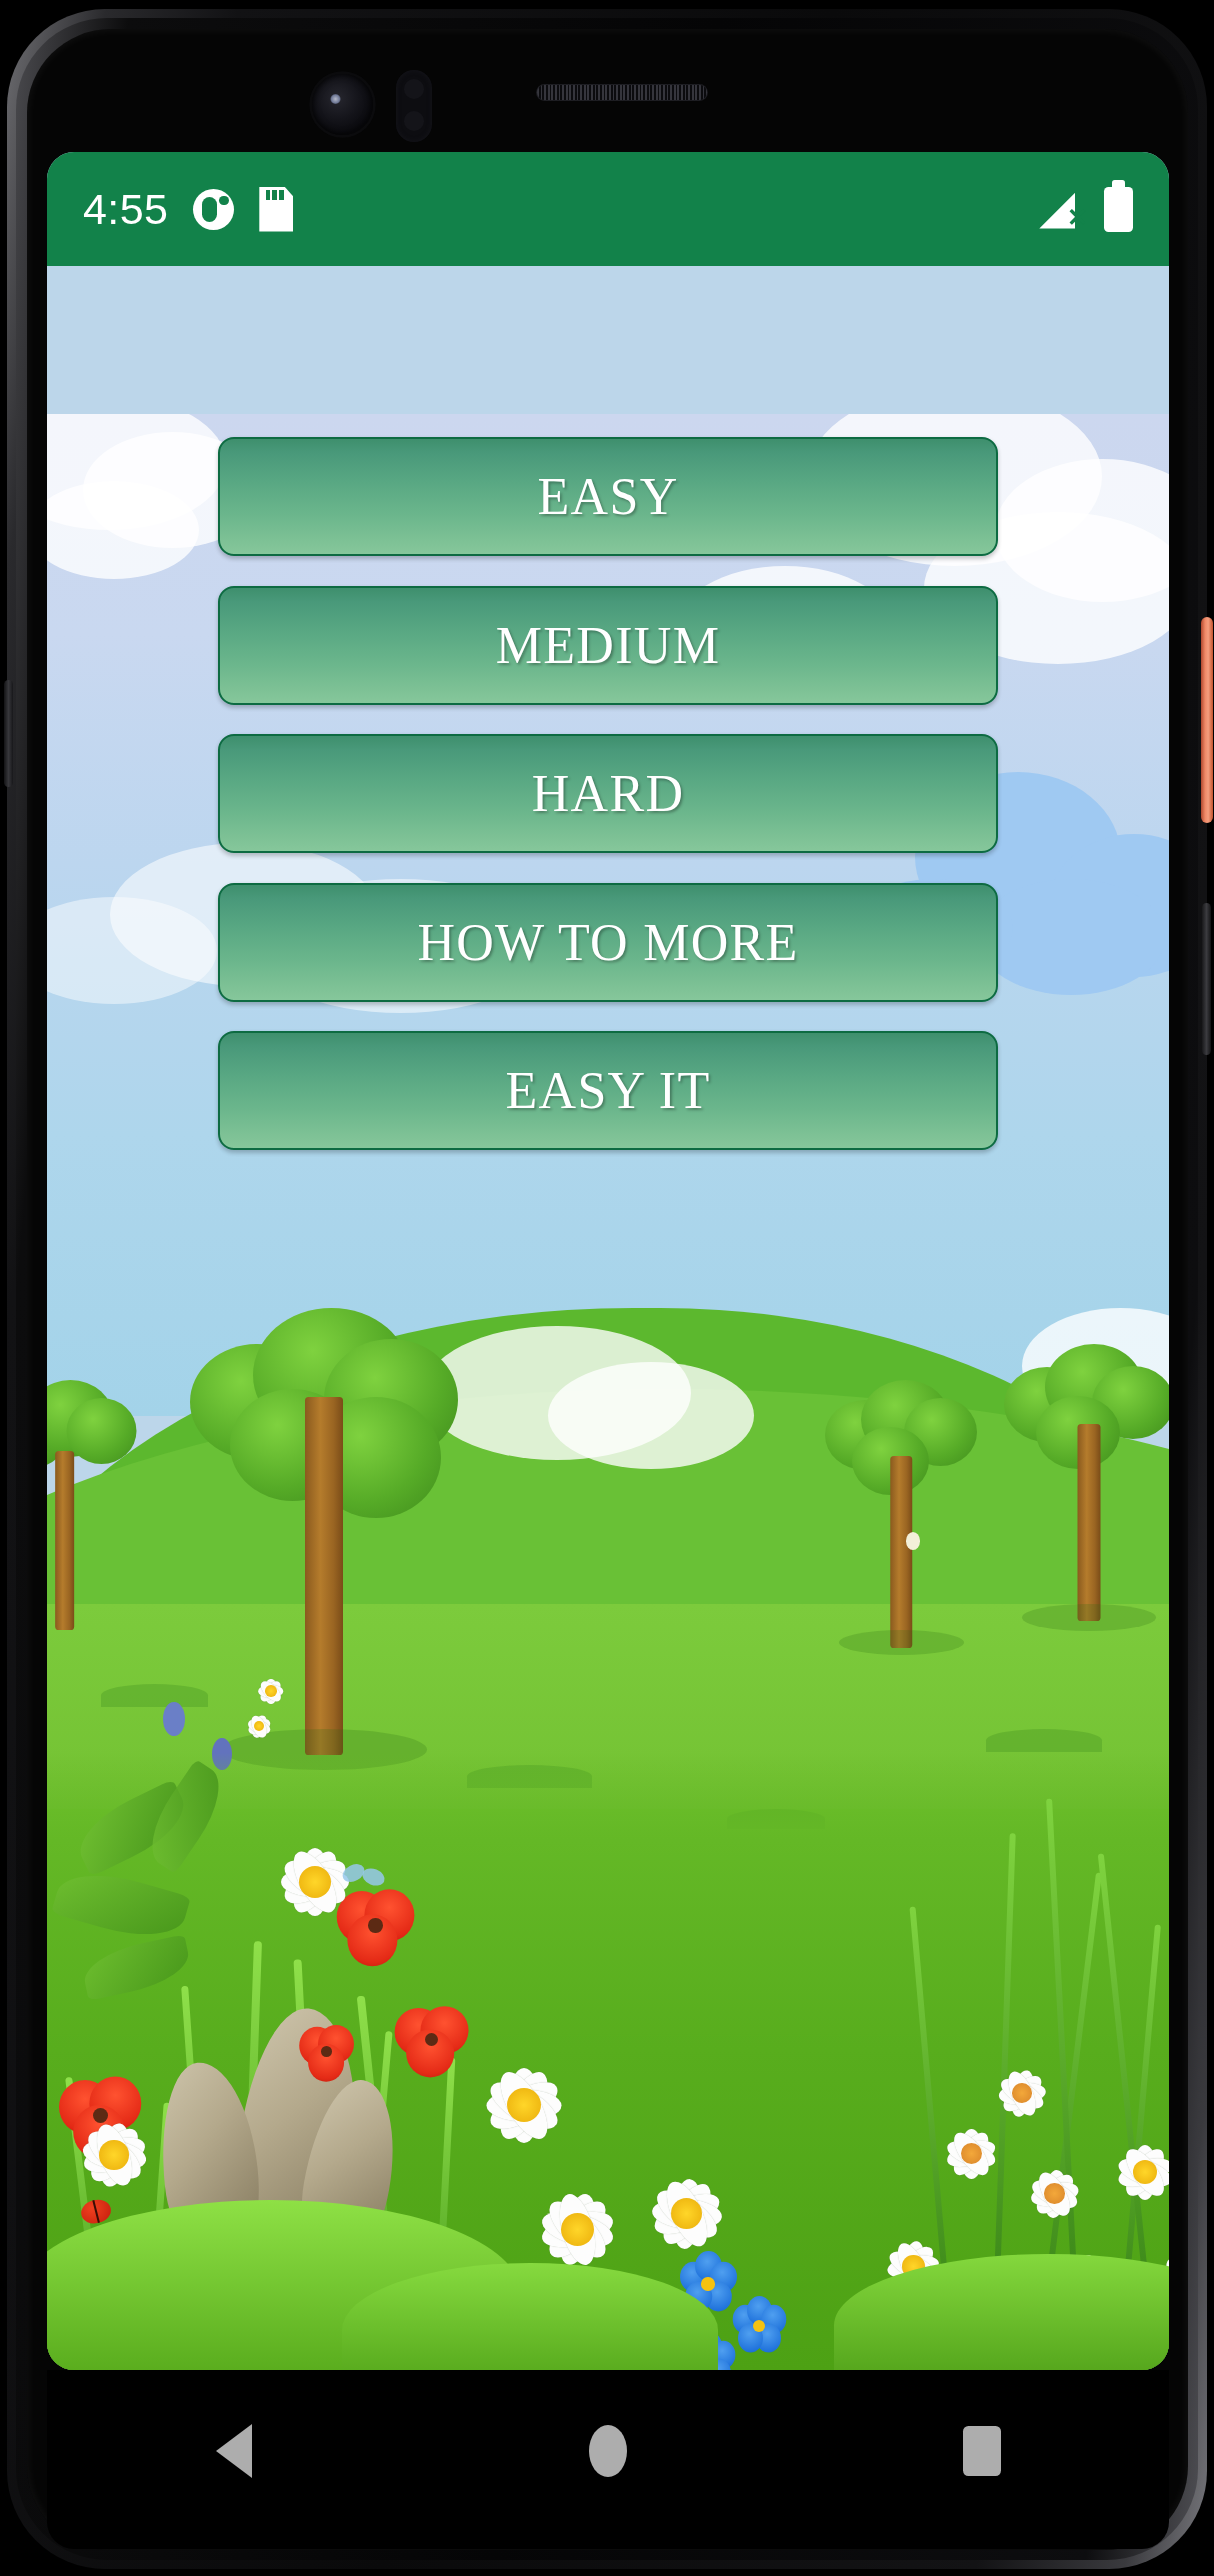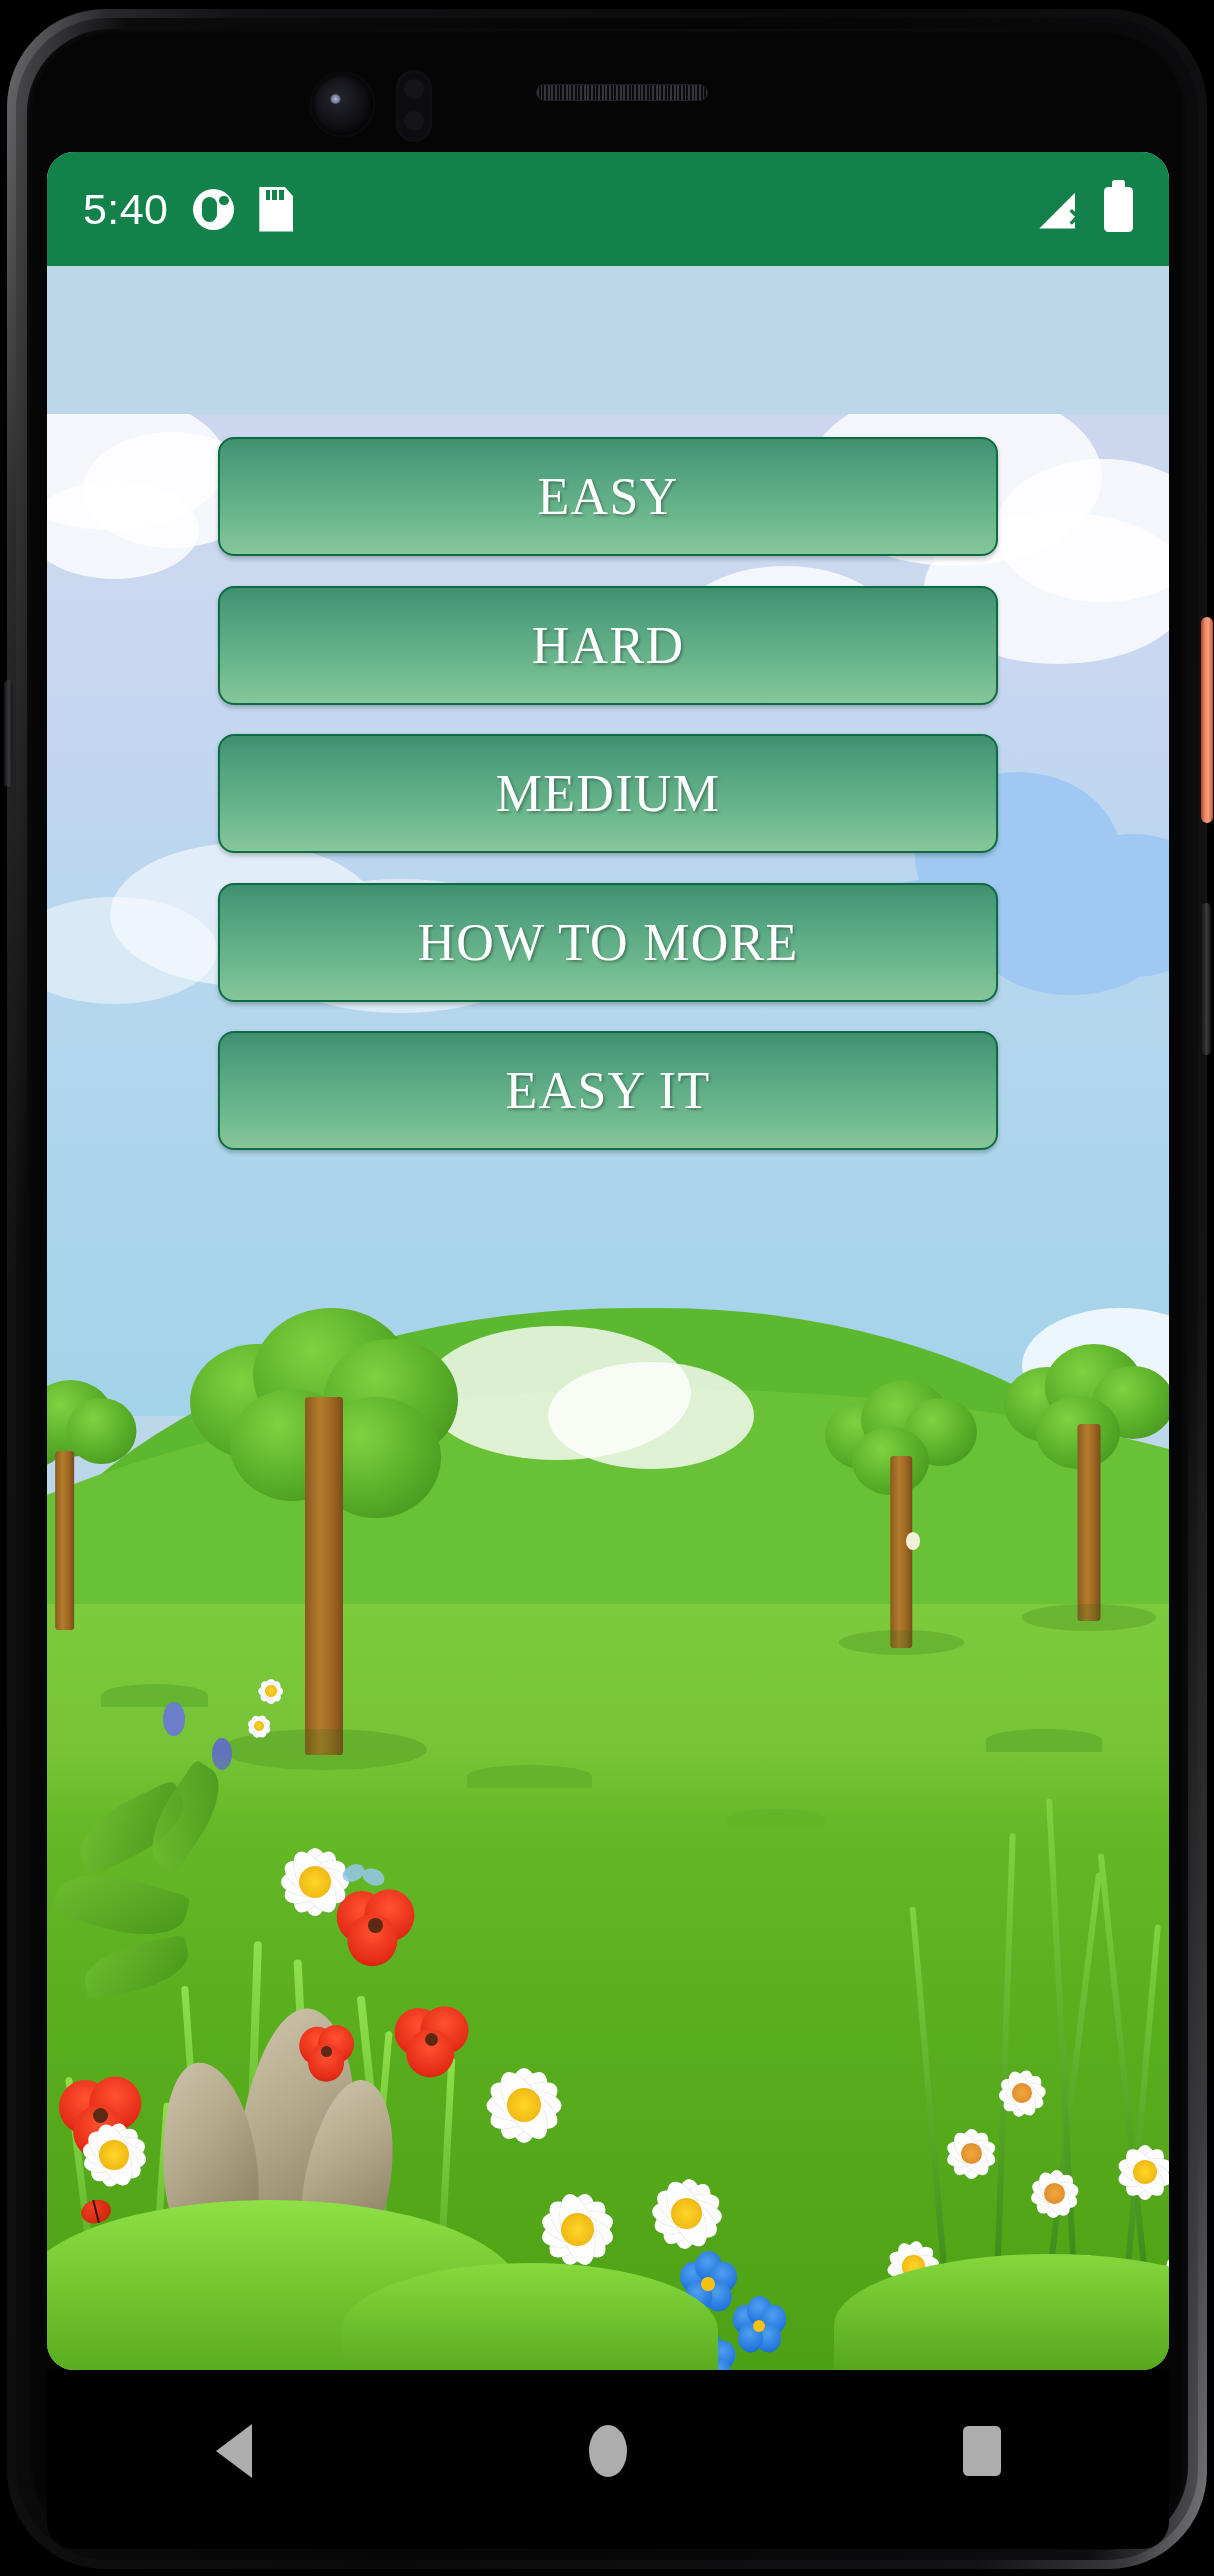--- a/index.html
+++ b/index.html
@@ -615,43 +615,43 @@
         </div>
 
         <div class="tuft" style="left:-27px;bottom:-18px;width:501px;height:188px;background:linear-gradient(180deg,#8ee045,#55a81a);border-radius:50% 50% 0 0;"></div>
         <div class="tuft" style="left:295px;bottom:-27px;width:376px;height:134px;background:linear-gradient(180deg,#86da3f,#4fa117);border-radius:50% 50% 0 0;"></div>
         <div class="tuft" style="left:787px;bottom:-27px;width:429px;height:143px;background:linear-gradient(180deg,#84d83d,#4c9c16);border-radius:50% 50% 0 0;"></div>
       </div>
     </div>
 
     <div id="status-bar">
       <div class="sb-left">
-        <span class="sb-time">5:40</span>
+        <span class="sb-time">4:55</span>
         <span class="icon-circle-app"></span>
         <span class="icon-sdcard"></span>
       </div>
       <div class="sb-right">
         <span class="icon-signal">
           <span class="tri"></span>
           <span class="xmark">✕</span>
         </span>
         <span class="icon-battery"></span>
       </div>
     </div>
 
 
     <div id="menu-buttons">
       <div class="menu-btn">
         <span class="menu-btn-label">EASY</span>
       </div>
       <div class="menu-btn">
+        <span class="menu-btn-label">MEDIUM</span>
+      </div>
+      <div class="menu-btn">
         <span class="menu-btn-label">HARD</span>
-      </div>
-      <div class="menu-btn">
-        <span class="menu-btn-label">MEDIUM</span>
       </div>
       <div class="menu-btn">
         <span class="menu-btn-label">HOW TO MORE</span>
       </div>
       <div class="menu-btn">
         <span class="menu-btn-label">EASY IT</span>
       </div>
     </div>
 
   </div>

